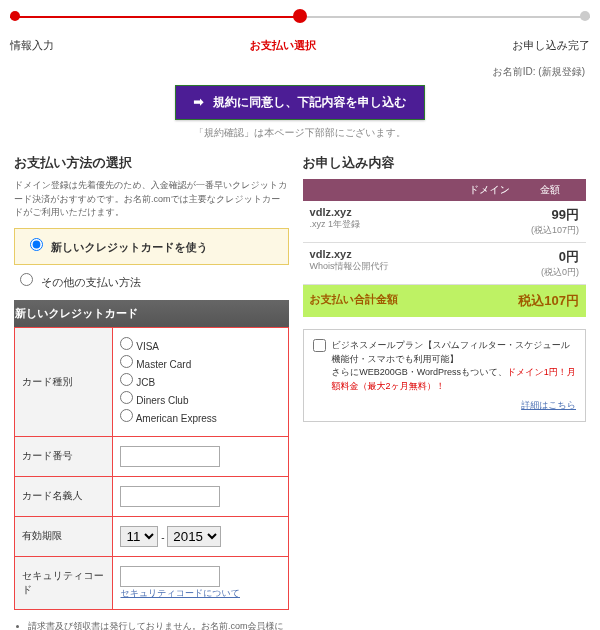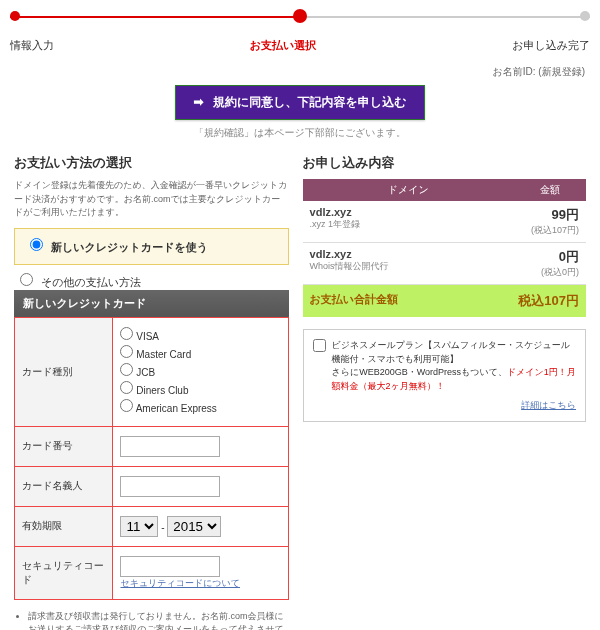--- a/index.html
+++ b/index.html
@@ -19,32 +19,32 @@
 .btn-primary .arrow { margin-right: 6px; }
 .note-center { text-align: center; font-size: 10px; color: #888; margin-bottom: 14px; }
 .cols { display: flex; gap: 14px; padding: 0 14px 20px; }
 .left { flex: 0 0 48%; }
 .right { flex: 1; }
 h3.section { font-size: 13px; font-weight: bold; margin-bottom: 7px; }
 .desc { font-size: 9px; color: #666; line-height: 1.5; margin-bottom: 8px; }
 .radio-box { border: 1px solid #e8cc66; background: #fdf8e4; padding: 9px; margin-bottom: 8px; }
 .radio-row { padding: 4px 6px; font-size: 11px; }
 .radio-row input { margin-right: 5px; }
-.subhead { background: linear-gradient(#666,#555); color: #fff; padding: 6px 9px; font-size: 11px; font-weight: bold; margin-top: 0; }
+.subhead { background: linear-gradient(#666,#555); color: #fff; padding: 6px 1px; font-size: 11px; font-weight: bold; margin-top: 10px; }
 table.form { width: 100%; border-collapse: collapse; }
 table.form th, table.form td { border: 1px solid #ef4444; padding: 9px 7px; font-size: 10px; text-align: left; vertical-align: middle; }
 table.form th { background: #f3f3f3; width: 36%; font-weight: normal; }
 table.form td label { display: block; line-height: 1.7; }
 table.form input[type=text] { width: 100px; border: 1px solid #aaa; padding: 2px; }
 table.form select { border: 1px solid #aaa; padding: 1px; background: #eee; }
 .link { color: #4a6fb3; text-decoration: underline; font-size: 9px; }
 .notes { font-size: 9px; color: #666; margin-top: 10px; }
 .notes li { margin: 3px 0 5px 14px; line-height: 1.5; }
 .order-head { display: flex; background: #8a4a6a; color: #fff; font-size: 10px; }
-.order-head div:first-child { flex: 1; text-align: center; padding: 4px; }
+.order-head div:first-child { flex: 1; text-align: right; padding: 4px; }
 .order-head div:last-child { width: 72px; text-align: center; padding: 4px; }
 .order-row { display: flex; border-bottom: 1px solid #ddd; padding: 5px 7px; font-size: 10px; }
 .order-row .name { flex: 1; }
 .order-row .name .main { font-weight: bold; font-size: 11px; color: #444; }
 .order-row .name .sub { font-size: 9px; color: #888; }
 .order-row .price { text-align: right; width: 80px; }
 .order-row .price .main { font-weight: bold; font-size: 13px; }
 .order-row .price .sub { font-size: 9px; color: #888; }
 .order-total { display: flex; background: #bef264; padding: 7px; font-size: 11px; }
 .order-total .lbl { flex: 1; color: #a05a00; font-weight: bold; }

